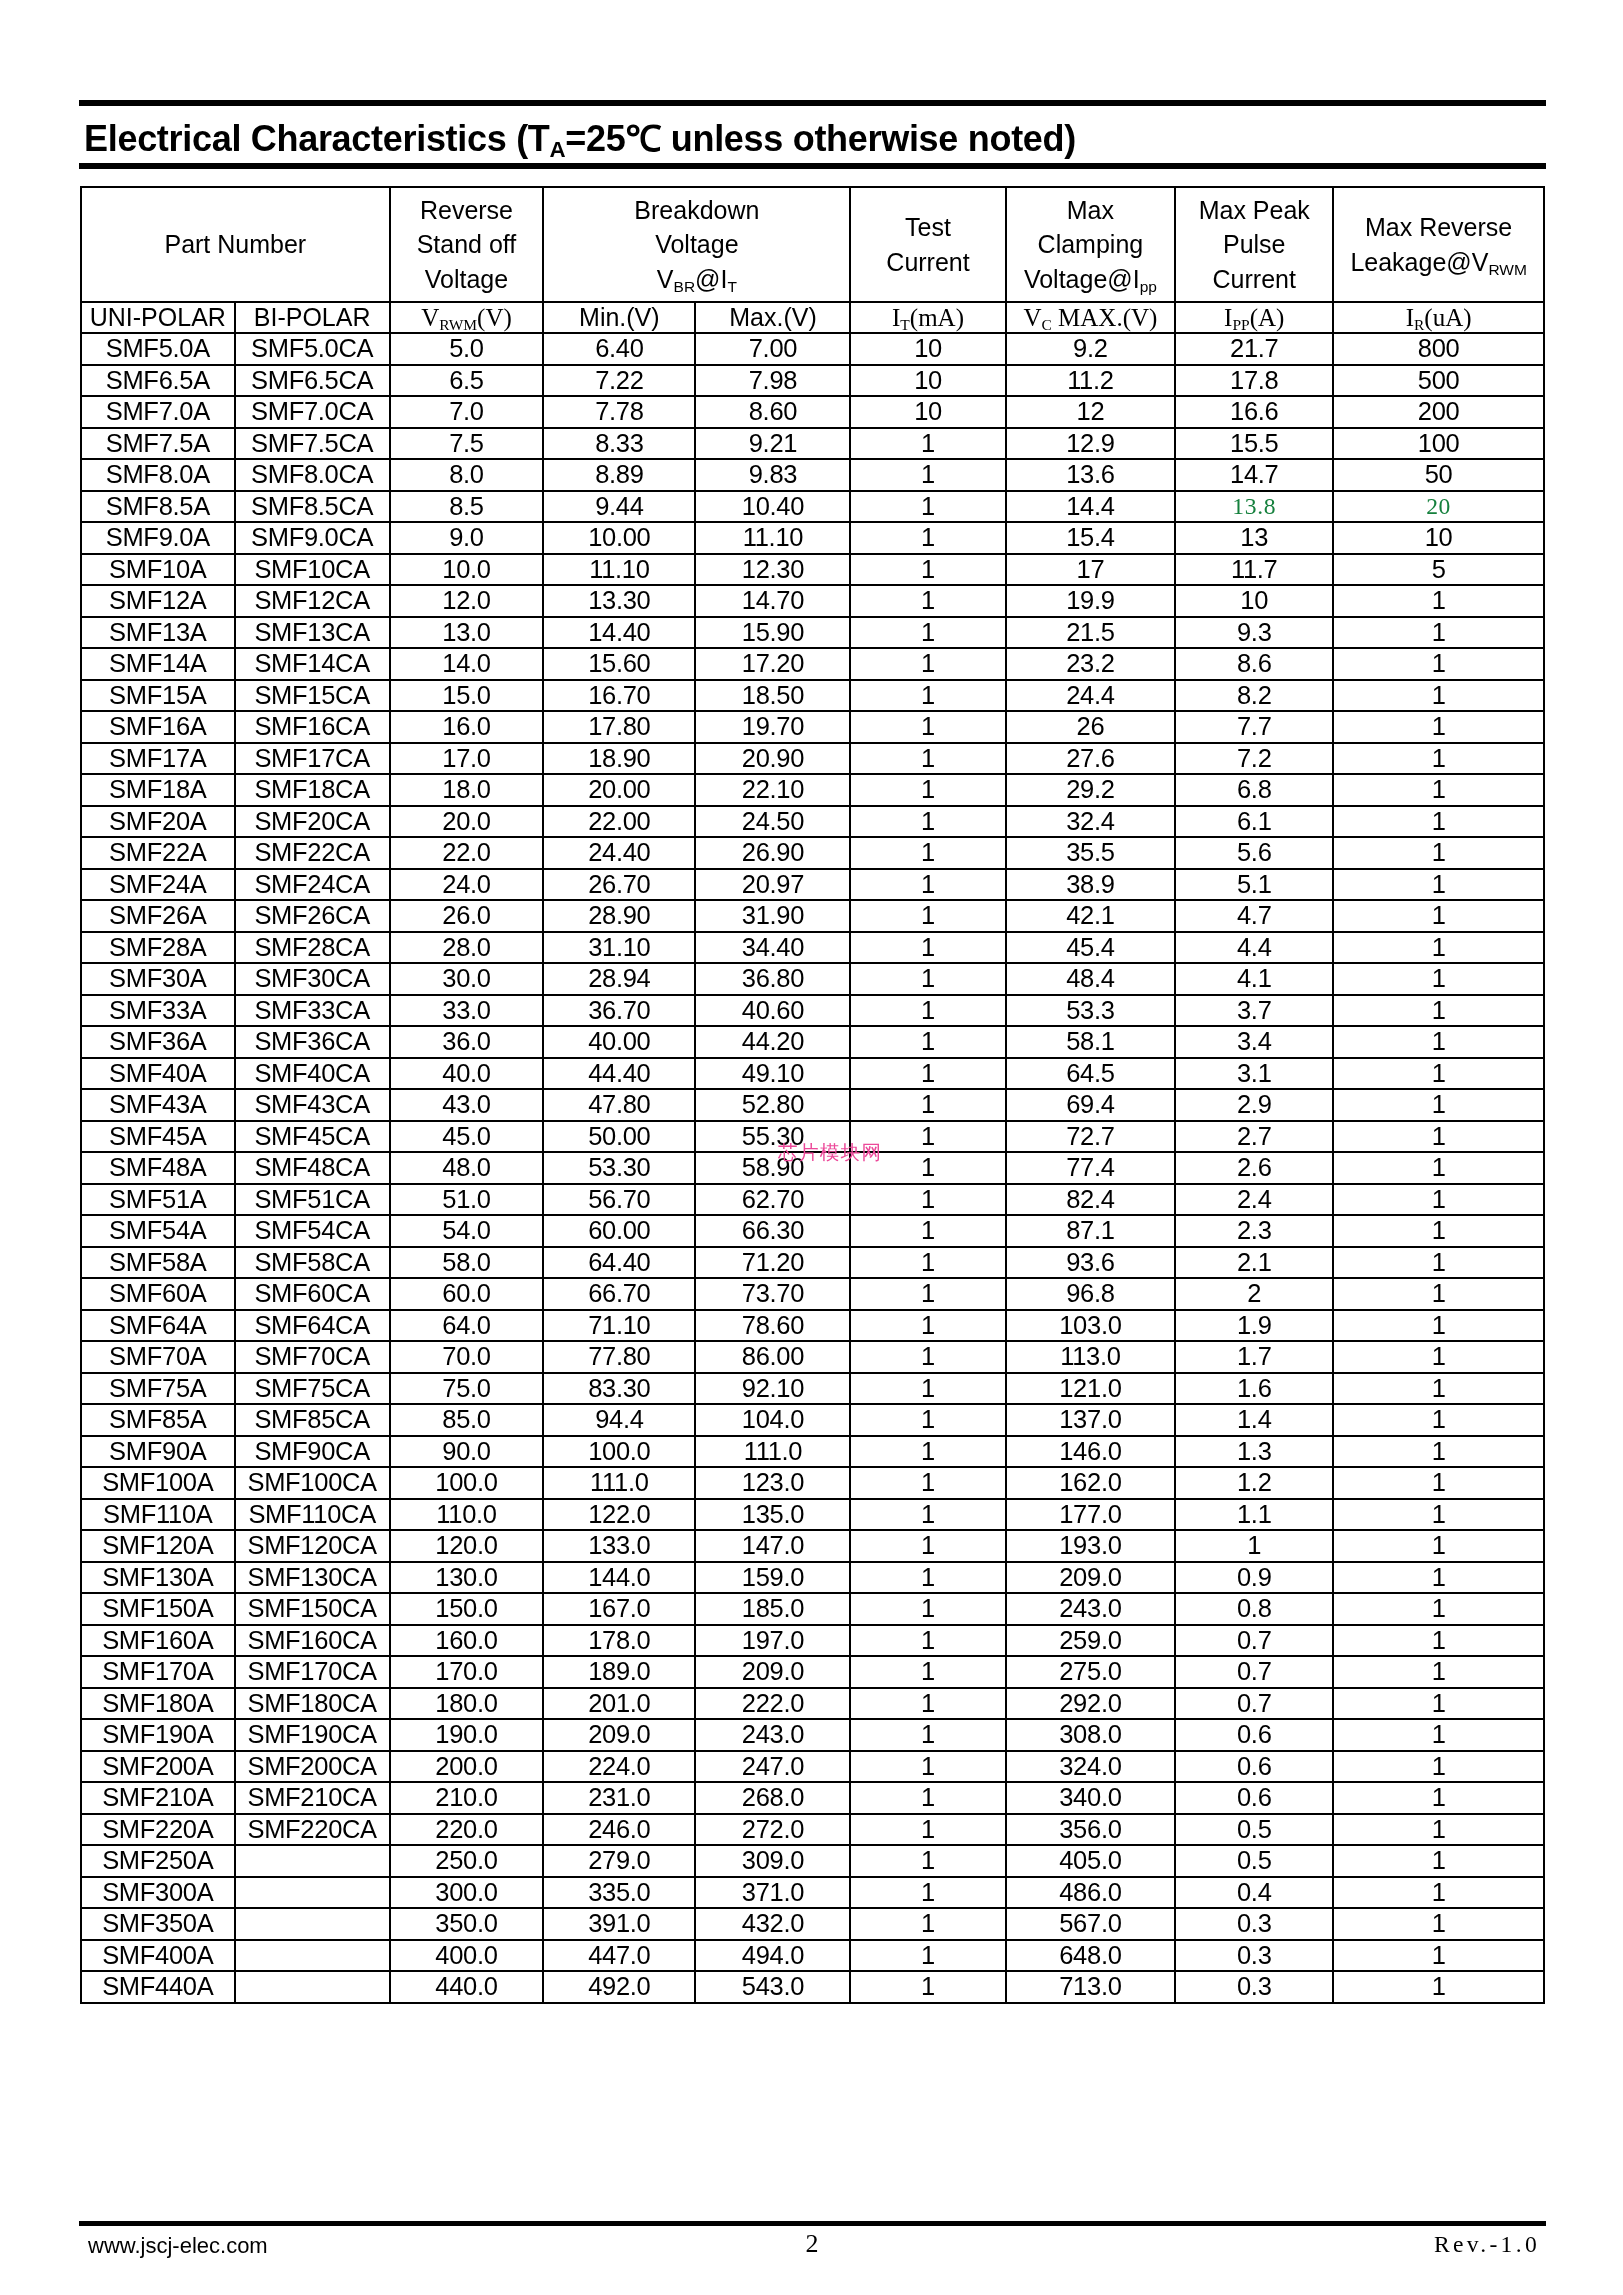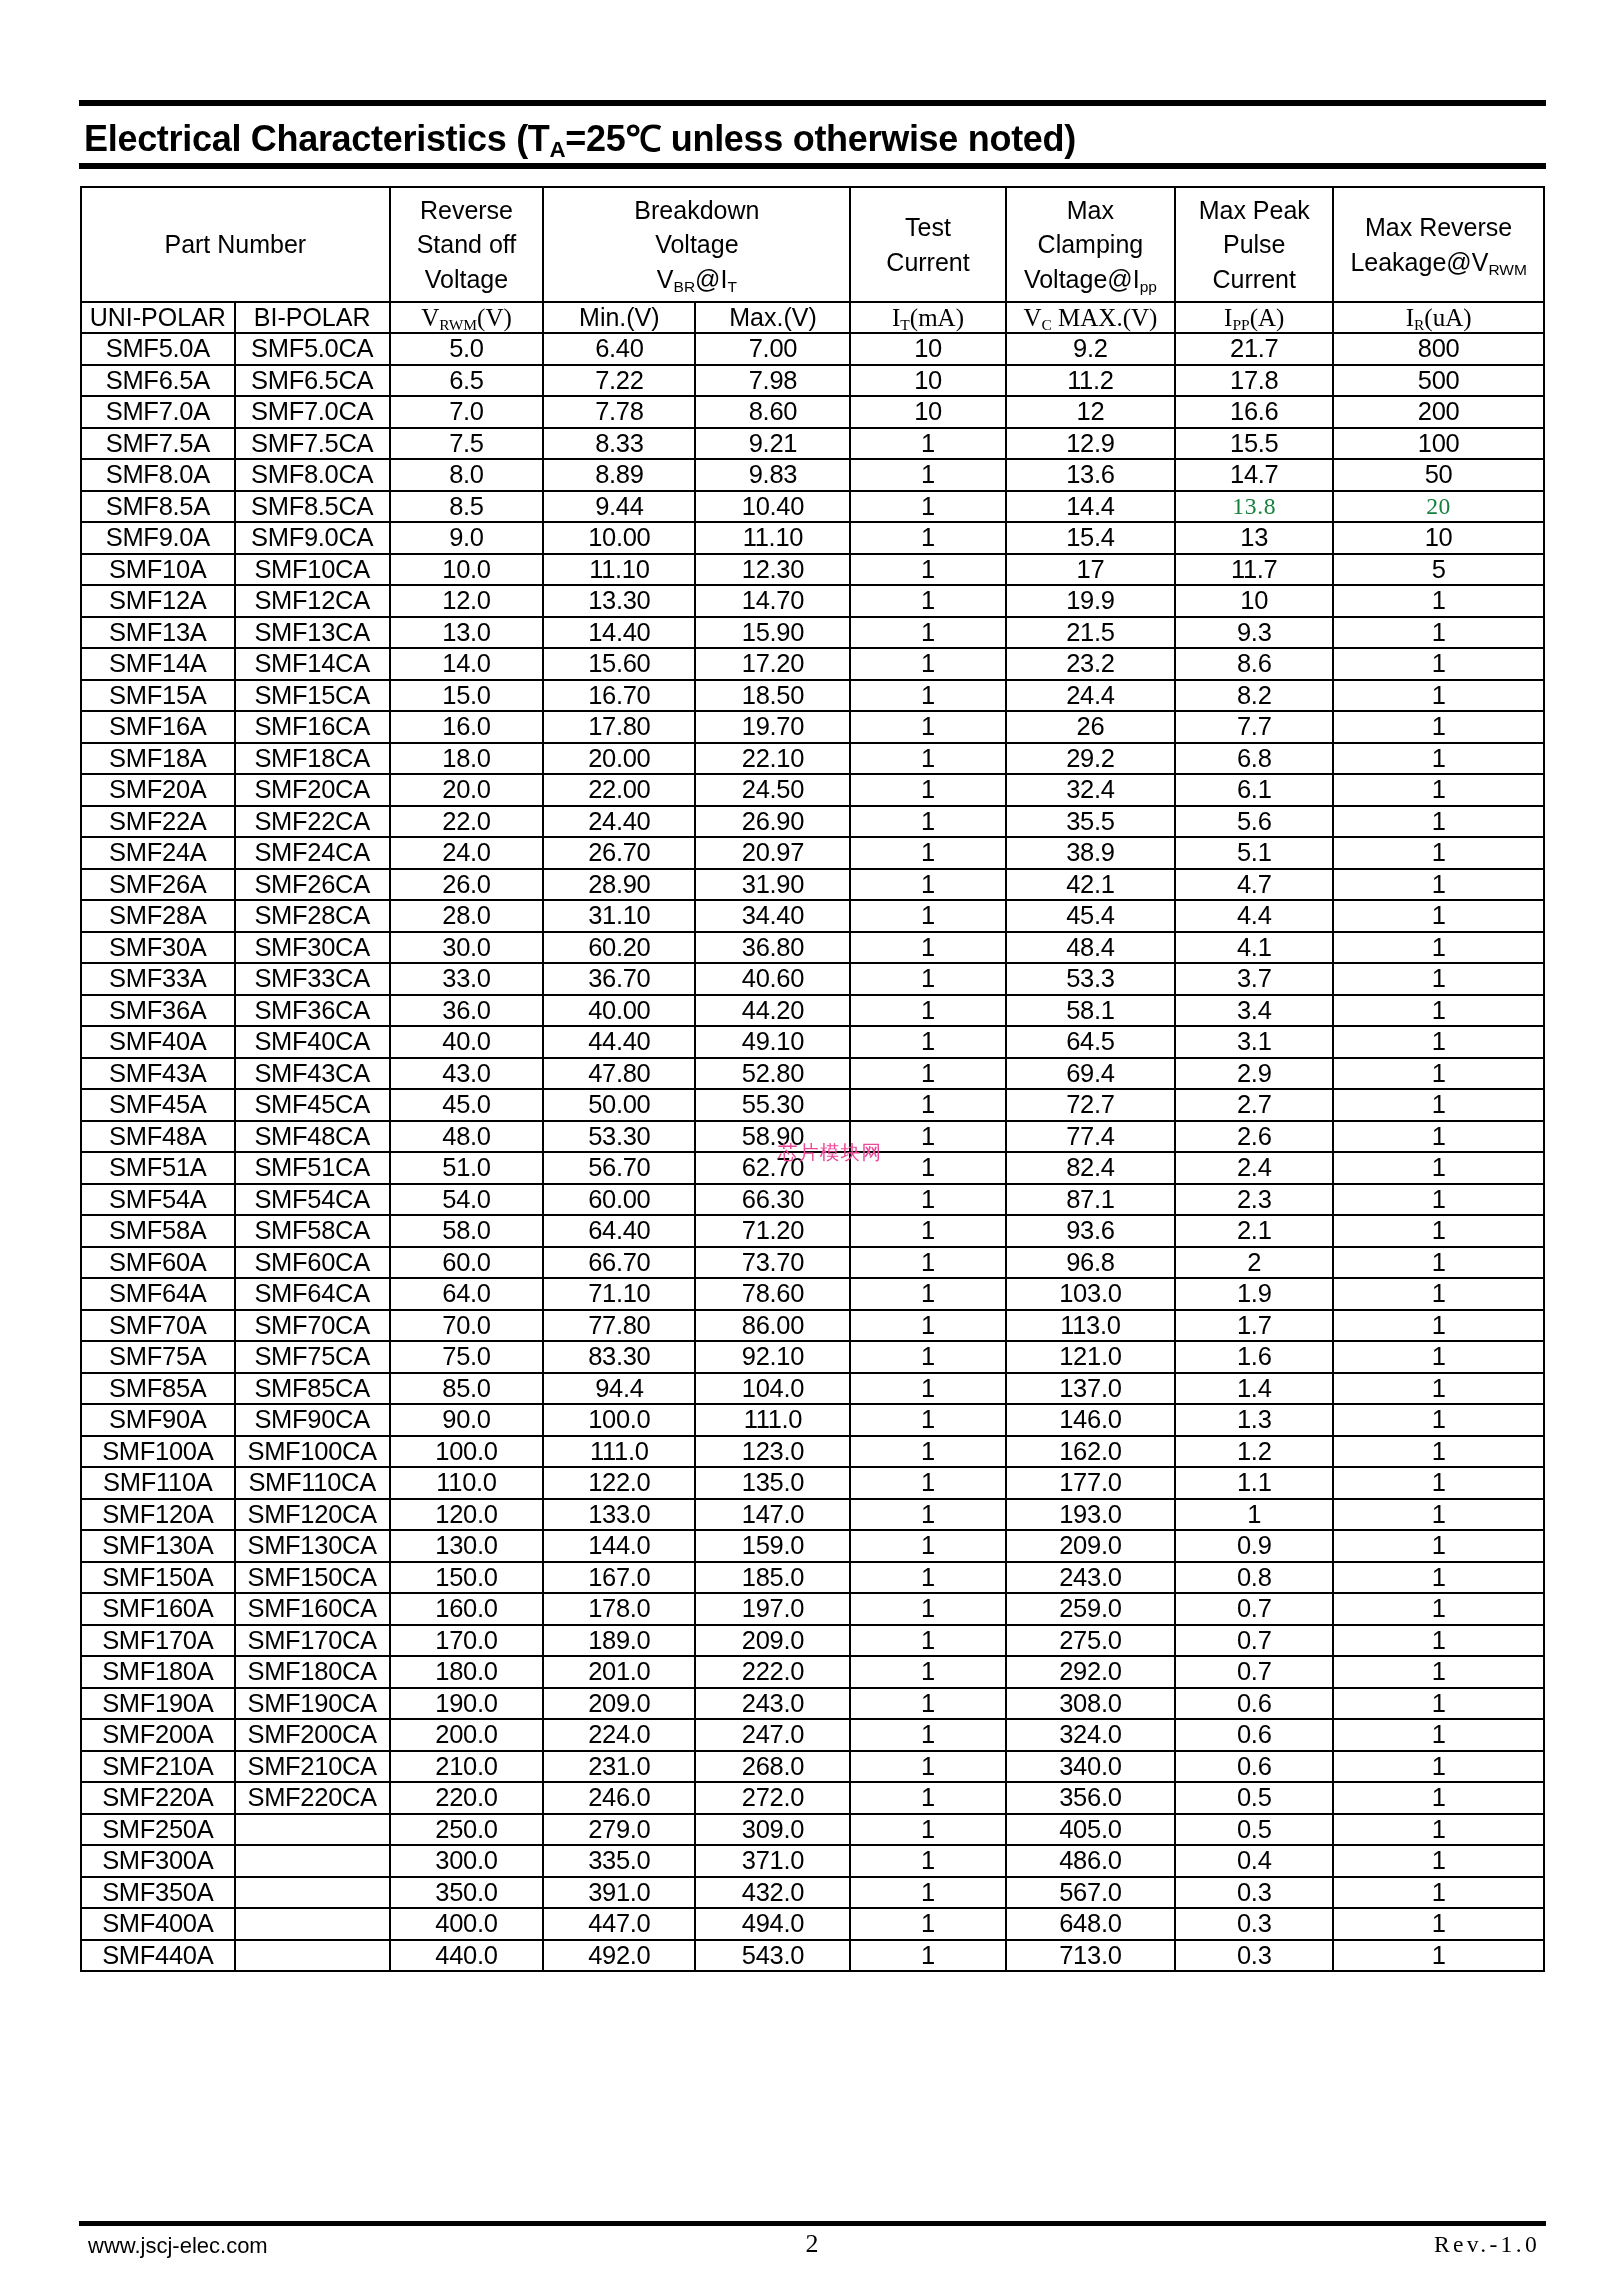--- a/index.html
+++ b/index.html
@@ -224,20 +224,31 @@
           <td>SMF16CA</td>
           <td>16.0</td>
           <td>17.80</td>
           <td>19.70</td>
           <td>1</td>
           <td>26</td>
           <td>7.7</td>
           <td>1</td>
         </tr>
         <tr>
+          <td>SMF17A</td>
+          <td>SMF17CA</td>
+          <td>17.0</td>
+          <td>18.90</td>
+          <td>20.90</td>
+          <td>1</td>
+          <td>27.6</td>
+          <td>7.2</td>
+          <td>1</td>
+        </tr>
+        <tr>
           <td>SMF18A</td>
           <td>SMF18CA</td>
           <td>18.0</td>
           <td>20.00</td>
           <td>22.10</td>
           <td>1</td>
           <td>29.2</td>
           <td>6.8</td>
           <td>1</td>
         </tr>
@@ -293,21 +304,21 @@
           <td>34.40</td>
           <td>1</td>
           <td>45.4</td>
           <td>4.4</td>
           <td>1</td>
         </tr>
         <tr>
           <td>SMF30A</td>
           <td>SMF30CA</td>
           <td>30.0</td>
-          <td>60.20</td>
+          <td>28.94</td>
           <td>36.80</td>
           <td>1</td>
           <td>48.4</td>
           <td>4.1</td>
           <td>1</td>
         </tr>
         <tr>
           <td>SMF33A</td>
           <td>SMF33CA</td>
           <td>33.0</td>

